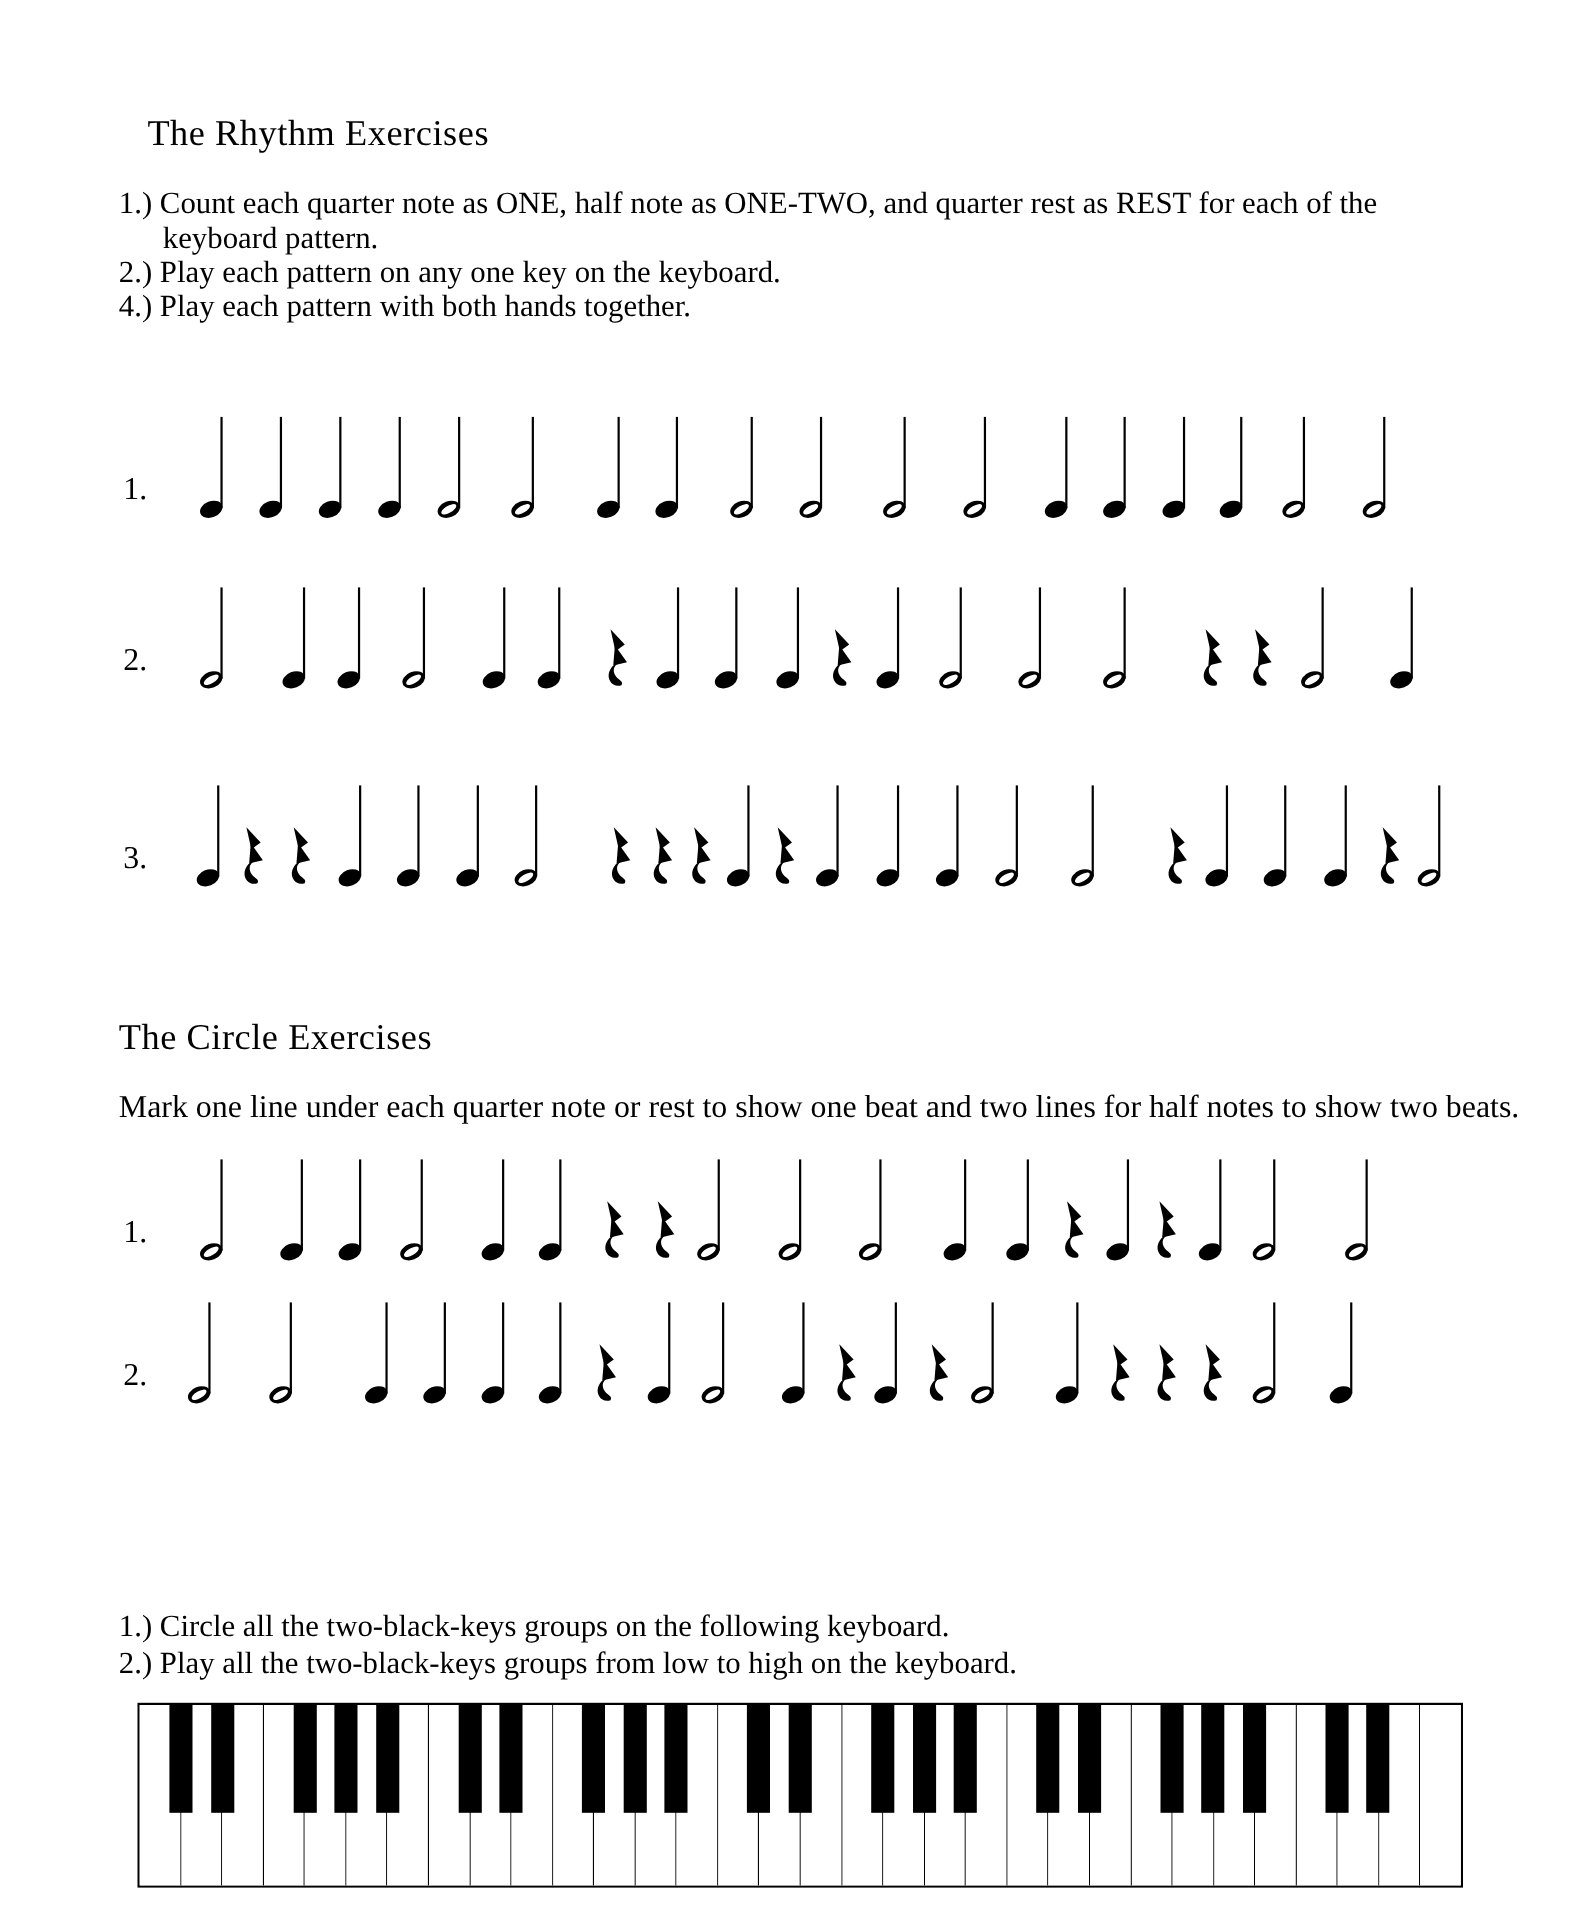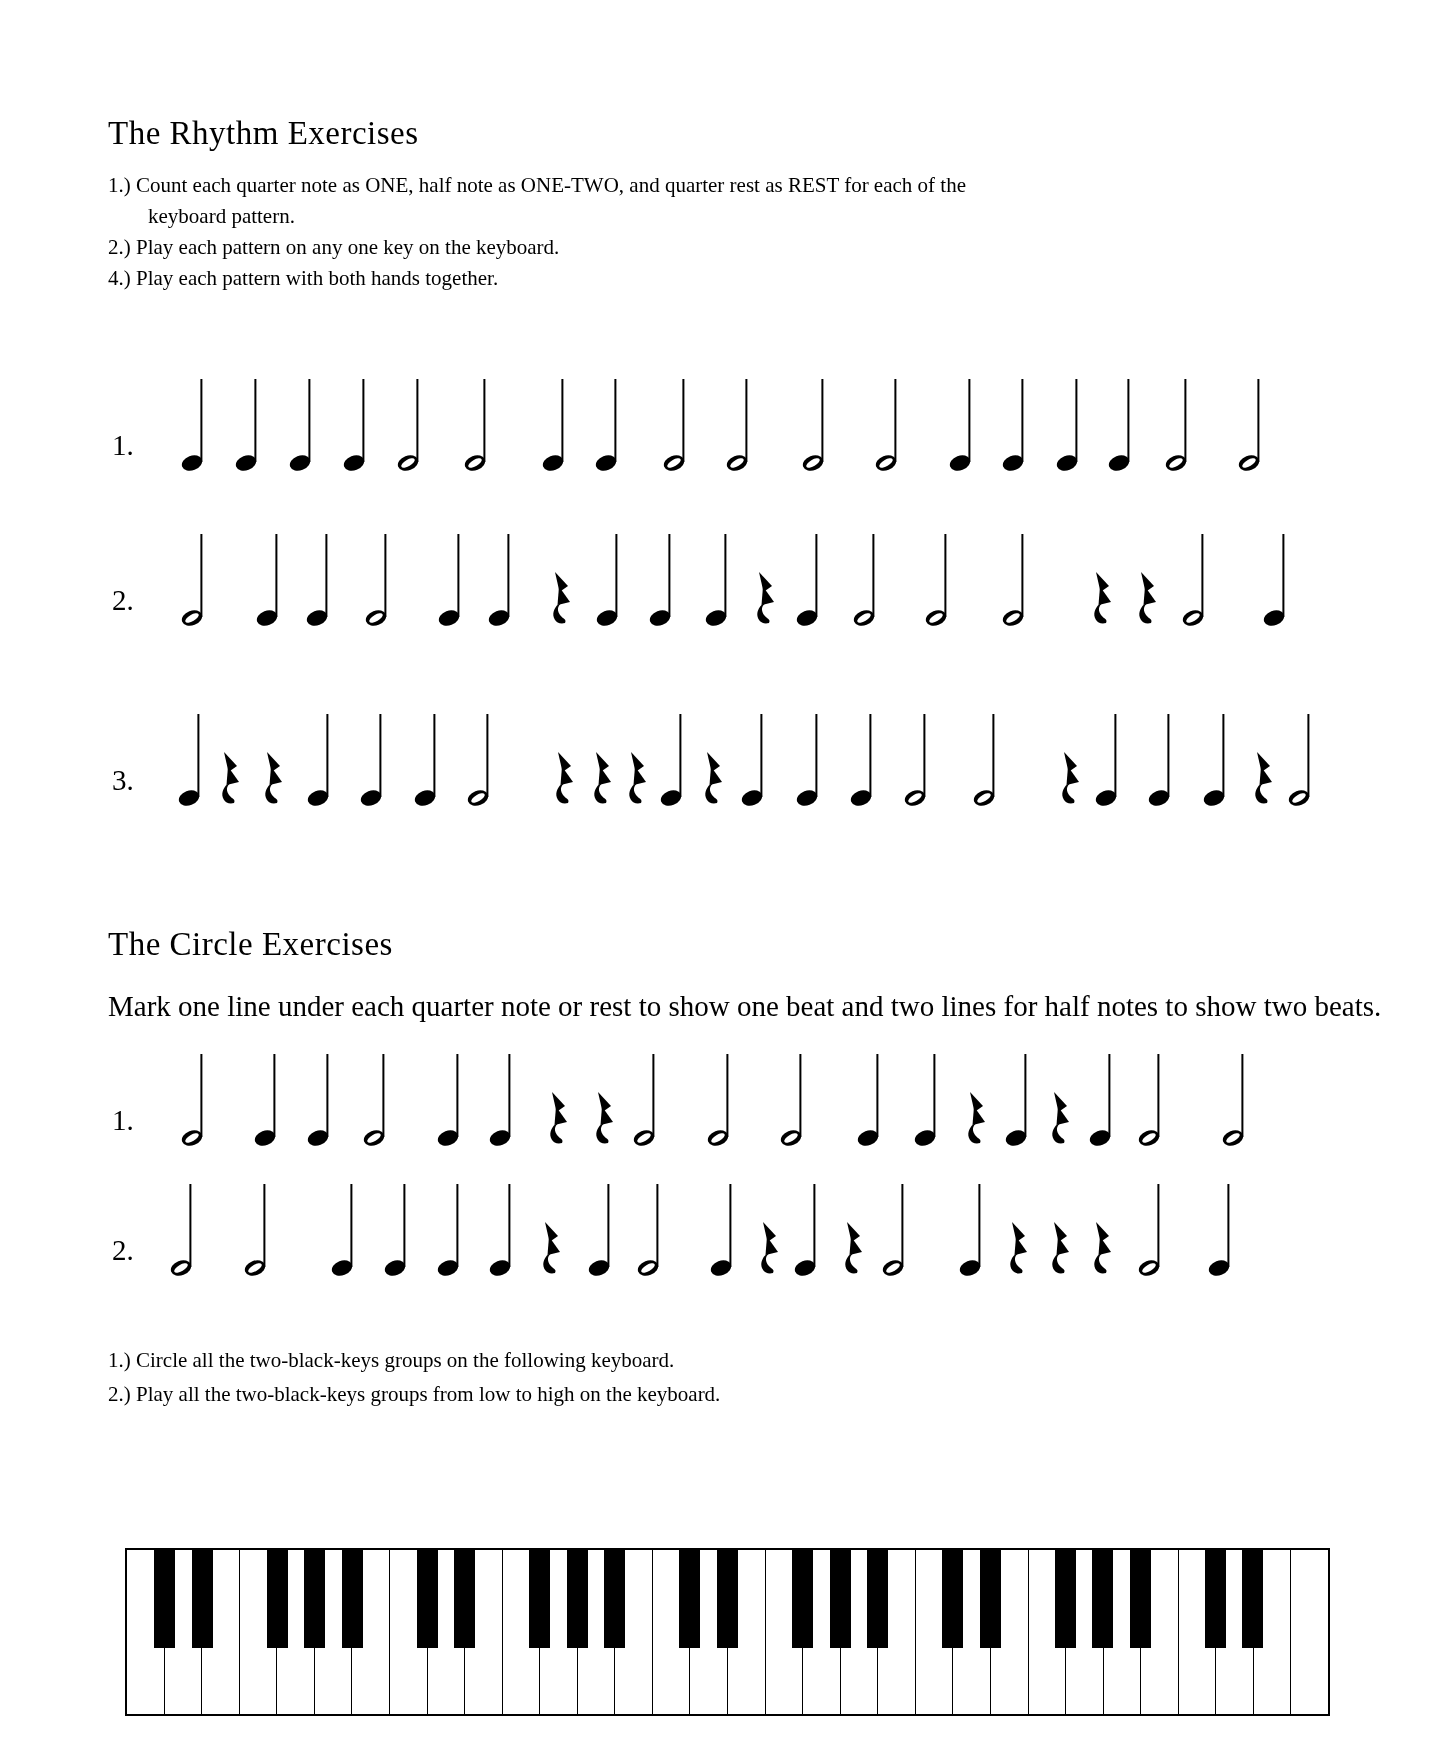--- a/index.html
+++ b/index.html
@@ -13,31 +13,31 @@
     overflow:hidden;
   }
   .title{
     position:absolute;
     left:108px;
     margin:0;
     font-size:33px;
     font-weight:400;
     letter-spacing:0.5px;
   }
-  .t1{top:115px;}
+  .t1{top:104px;margin-left:26px;}
   .t2{top:926px;}
   .instr-block{
     position:absolute;
     left:108px;
-    font-size:21px;
+    font-size:28px;
     line-height:31px;
     white-space:nowrap;
   }
   .rb{top:170px;}
-  .kb{top:1343px;line-height:34px;}
+  .kb{top:1462px;line-height:34px;}
   .indent{padding-left:40px;}
   .w-instr{
     position:absolute;
     left:108px;
     top:990px;
     font-size:29px;
     white-space:nowrap;
   }
   .music-line{
     position:absolute;

